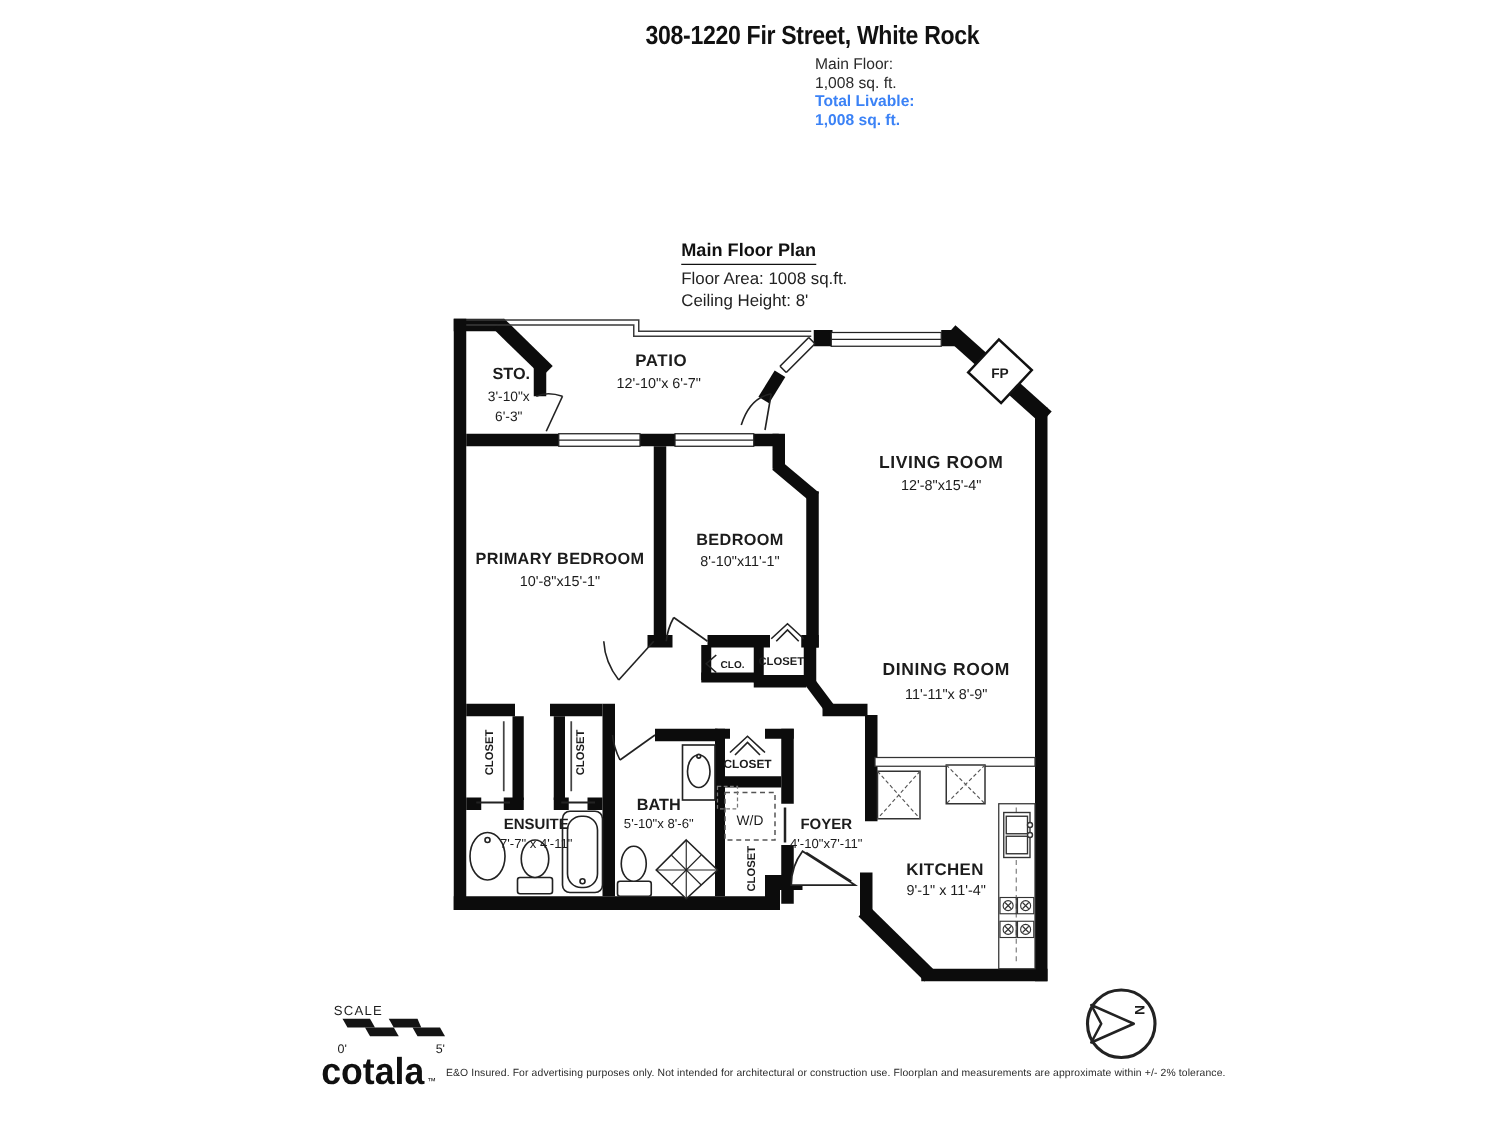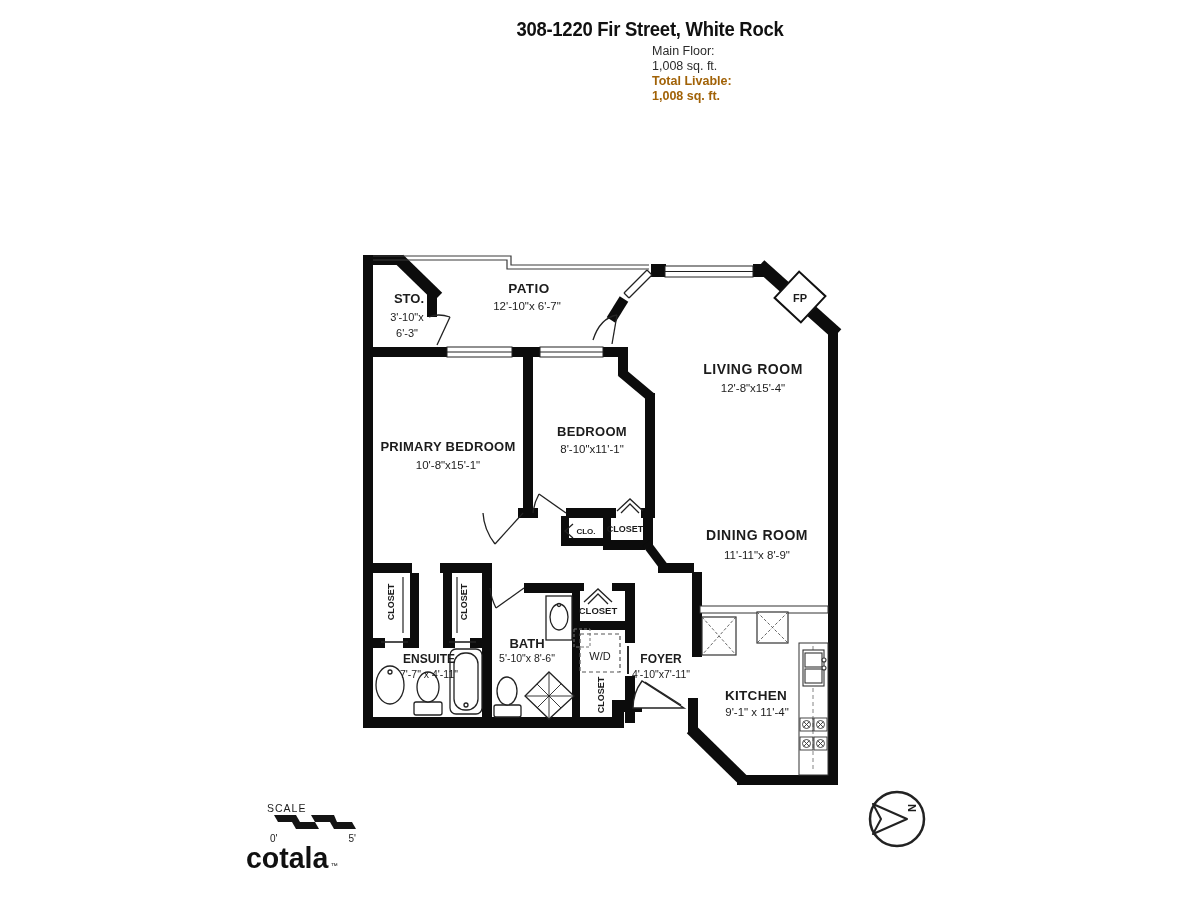--- a/index.html
+++ b/index.html
@@ -4,29 +4,29 @@
 <style>
   html,body{margin:0;padding:0;background:#fff;}
   #page{position:relative;width:1056px;height:900px;background:#fff;overflow:hidden;
         font-family:"Liberation Sans",sans-serif;color:#1a1a1a;}
   
   .hdr-title{position:absolute;top:17px;right:273px;font-size:21px;font-weight:bold;
              letter-spacing:-0.3px;transform:scaleX(0.88);transform-origin:top right;
              color:#111;white-space:nowrap;}
   .stats{position:absolute;top:44px;font-size:12.5px;color:#2b2b2b;}
   .stats .row{display:flex;justify-content:space-between;line-height:15px;white-space:nowrap;flex-direction:column;}
-  .stats .row.bold{font-weight:bold;color:#a16207;}
+  .stats .row.bold{font-weight:bold;color:#3b82f6;}
   #stats-left{left:652px;width:138px;}
   #stats-right{left:802px;width:124px;}
   
   .plan-hdr{position:absolute;left:545px;top:192px;font-size:13.5px;line-height:18px;color:#222;}
   .ph-title{font-size:14.5px;font-weight:bold;color:#111;display:inline-block;
             border-bottom:1.6px solid #111;padding-bottom:1px;margin-bottom:2px;}
   
-  .footer{position:absolute;left:246px;top:843px;width:700px;display:flex;align-items:center;}
+  .footer{position:absolute;left:257px;top:843px;width:700px;display:flex;align-items:center;}
   .brand{font-size:30px;font-weight:bold;letter-spacing:0px;color:#101010;
          transform:scaleX(0.95);transform-origin:left center;line-height:30px;}
   .tm{font-size:7px;color:#101010;align-self:flex-end;margin:0 8px 4px -2px;}
   .disclaimer{font-size:8.3px;color:#2a2a2a;white-space:nowrap;letter-spacing:0.1px;}
   svg text{font-family:"Liberation Sans",sans-serif;fill:#1c1c1c;}
 </style>
 </head>
 <body>
 
 <div id="page">
@@ -36,20 +36,25 @@
     <div class="row">
       <span>Main Floor:</span>
       <span>1,008 sq. ft.</span>
     </div>
     <div class="row bold">
       <span>Total Livable:</span>
       <span>1,008 sq. ft.</span>
     </div>
   </div>
 
+  <div class="plan-hdr">
+    <div class="ph-title">Main Floor Plan</div>
+    <div>Floor Area: 1008 sq.ft.</div>
+    <div>Ceiling Height: 8'</div>
+  </div>
 
   <svg width="1200" height="900" viewBox="0 0 1200 900" style="position:absolute;left:0;top:0;">
 
     <g fill="#0c0c0c" stroke="none">
 
       <rect x="363" y="255" width="10" height="473"></rect>
       <rect x="363" y="255" width="40" height="10"></rect>
       <line x1="399" y1="259" x2="438" y2="297" stroke="#0c0c0c" stroke-width="12"></line>
       <rect x="427" y="293" width="10" height="24"></rect>
       <rect x="651" y="264" width="15" height="13"></rect>
@@ -301,15 +306,16 @@
     <g>
       <circle cx="897" cy="819" r="27" fill="none" stroke="#222" stroke-width="2.5"></circle>
       <path d="M873,804 L907,819 L873,834 L881,819 Z" fill="#fff" stroke="#222" stroke-width="2" stroke-linejoin="round"></path>
       <text x="911" y="811" font-size="11" font-weight="bold" transform="rotate(90 911 808)" text-anchor="middle">N</text>
     </g>
   </svg>
 
   <div class="footer">
     <span class="brand">cotala</span>
     <span class="tm">™</span>
+    <span class="disclaimer">E&amp;O Insured. For advertising purposes only. Not intended for architectural or construction use. Floorplan and measurements are approximate within +/- 2% tolerance.</span>
   </div>
 
 </div>
 
 </body></html>

